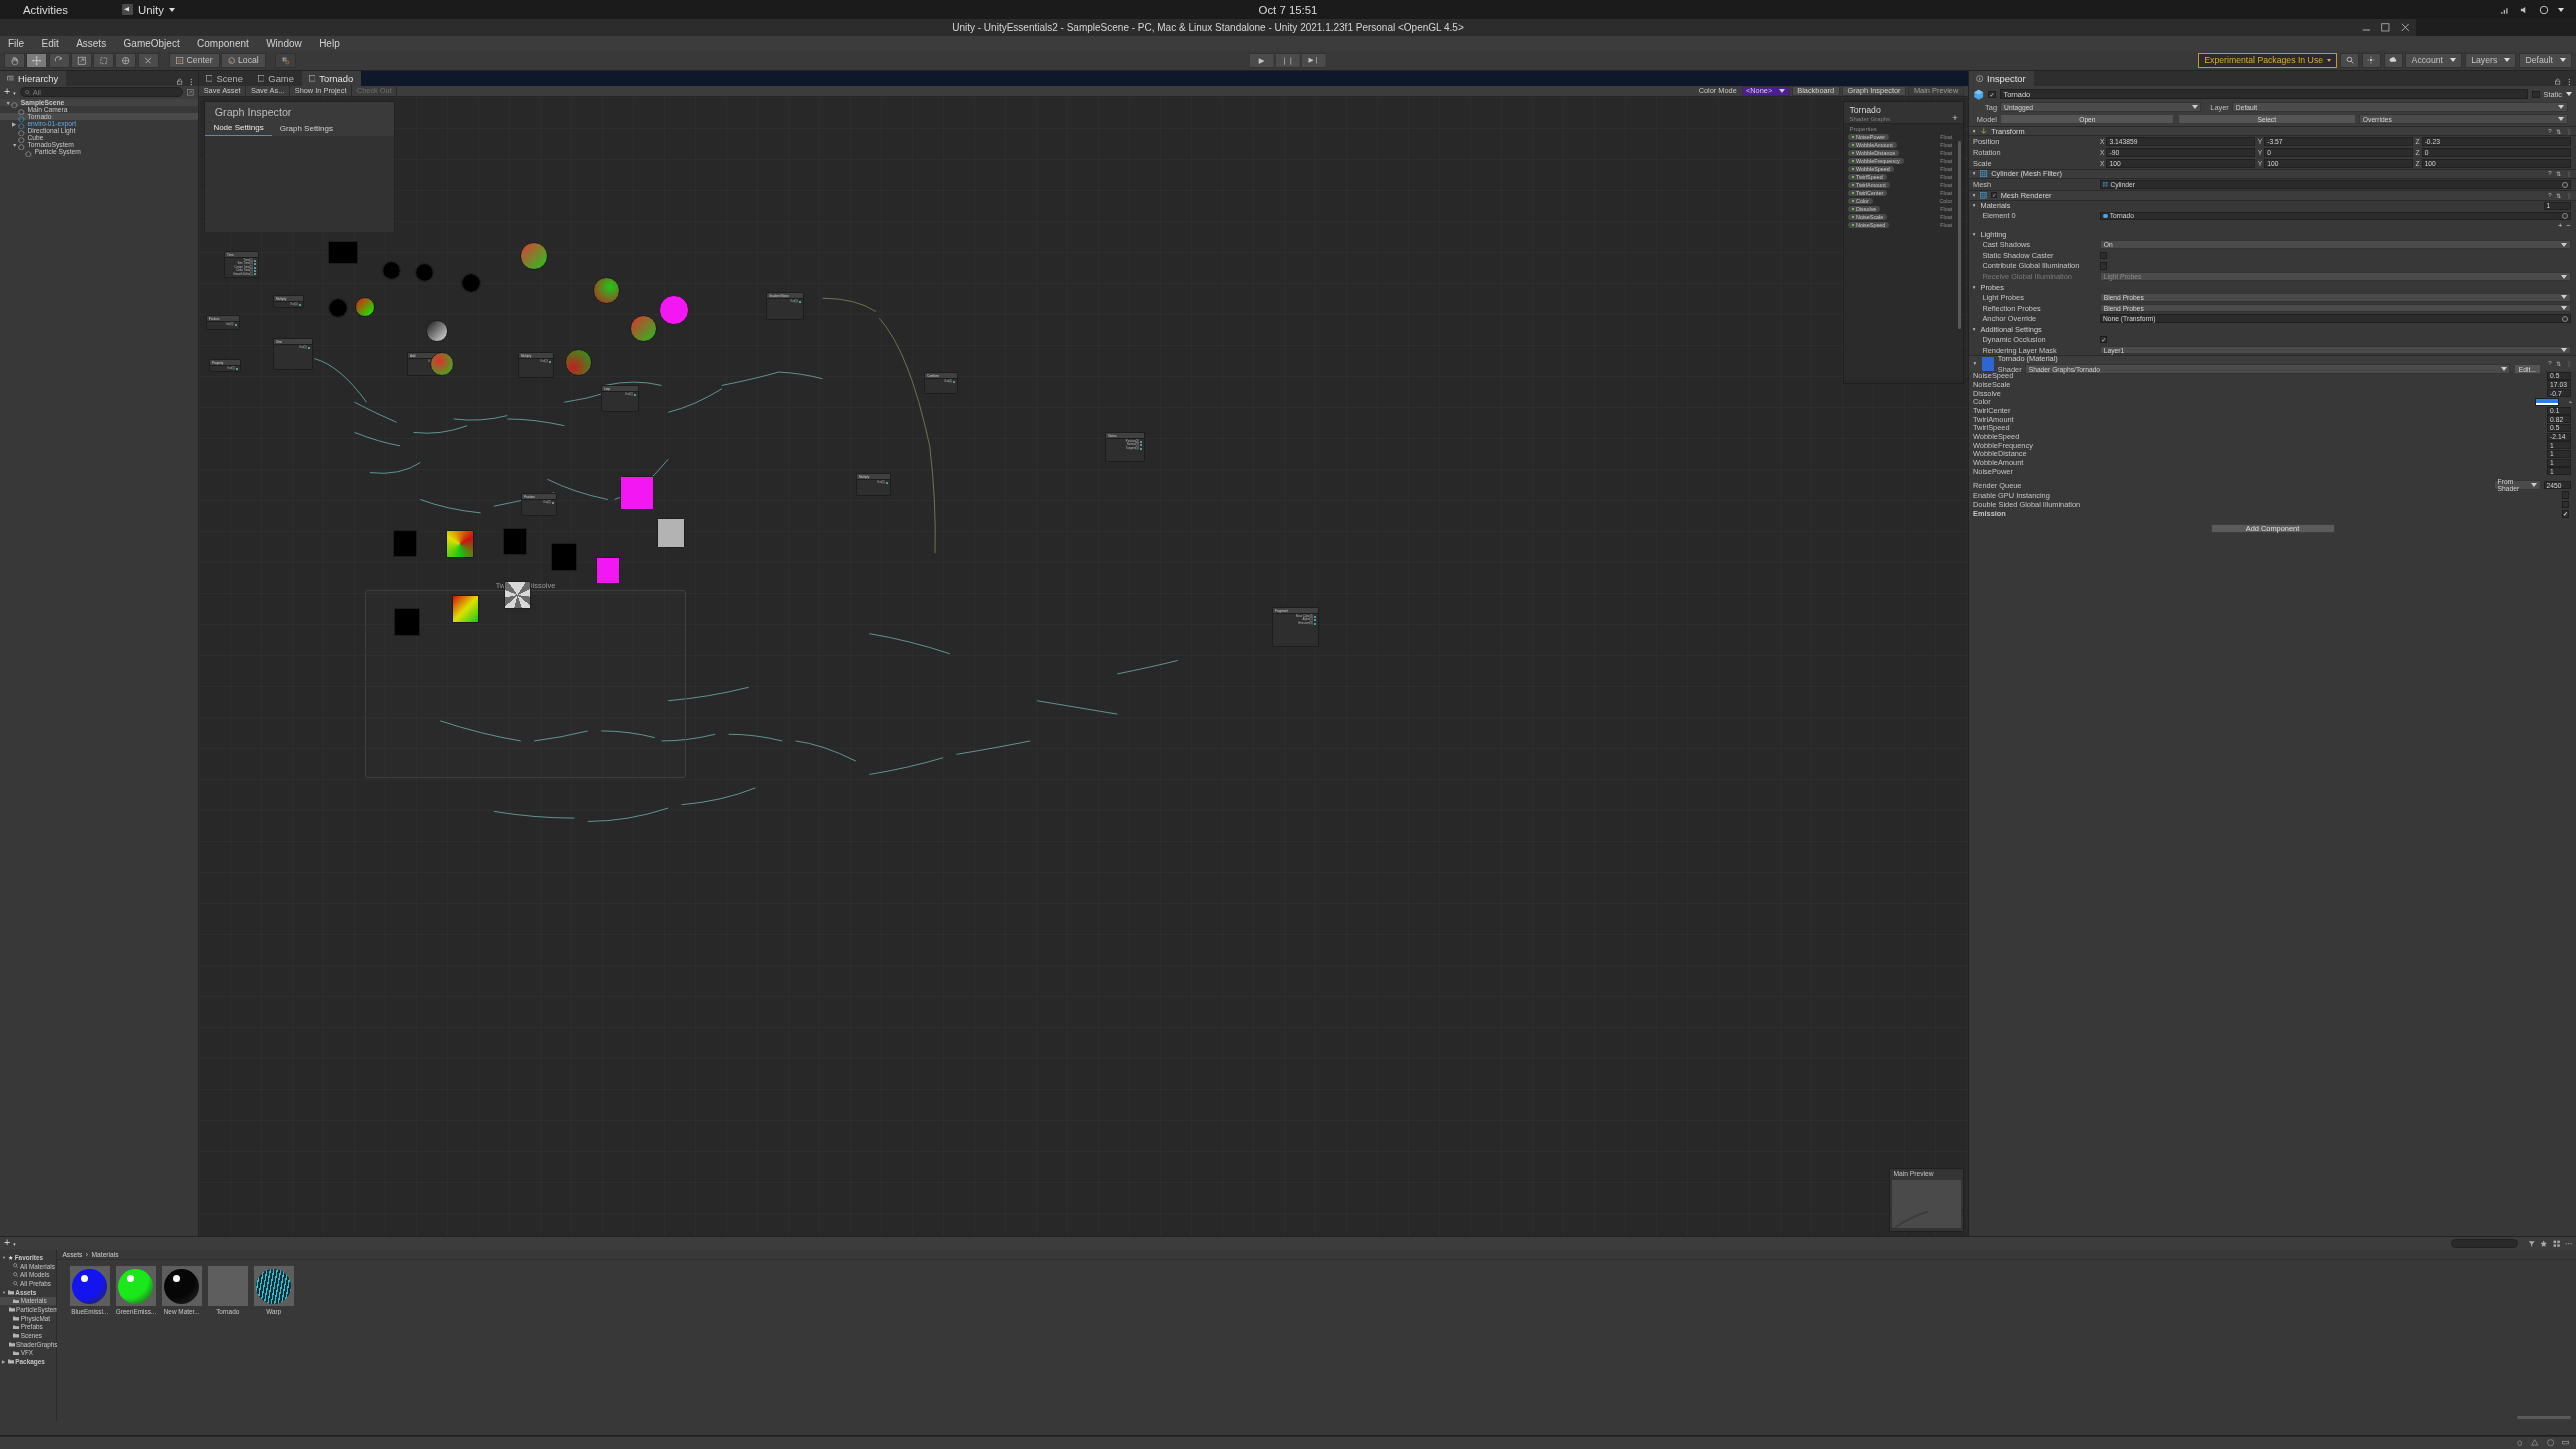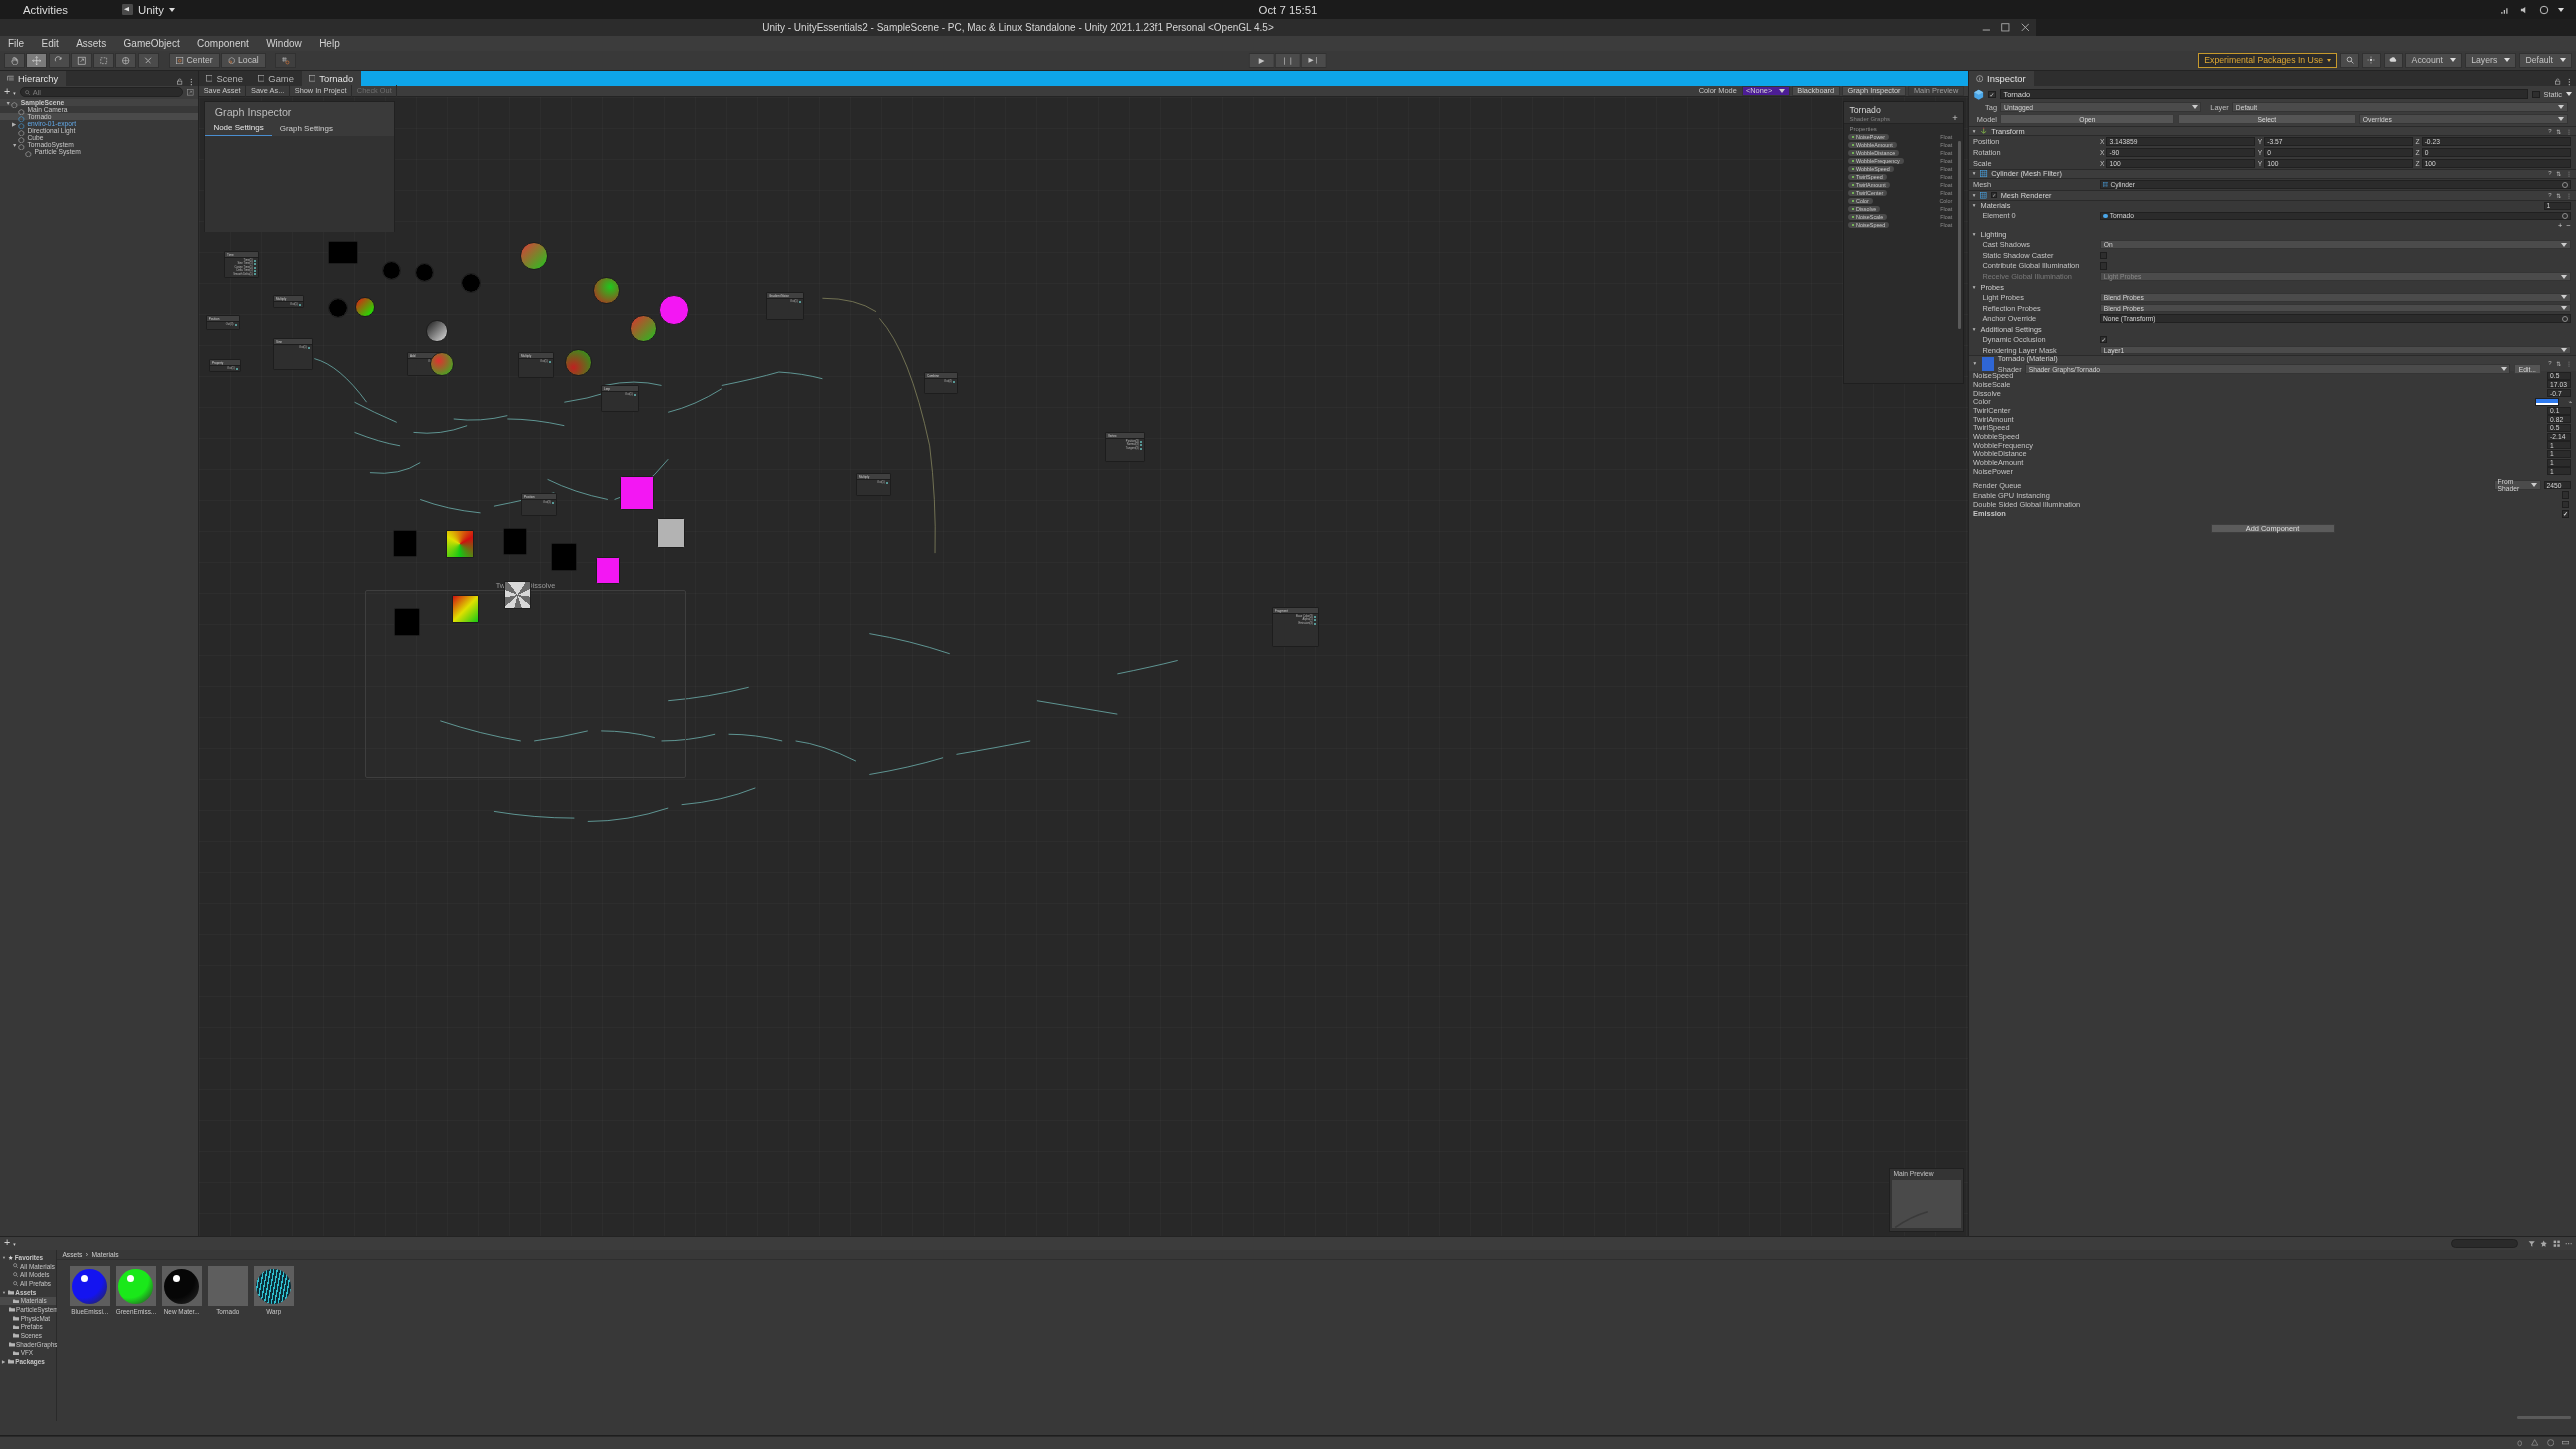--- a/index.html
+++ b/index.html
@@ -16,21 +16,21 @@
     display:inline-block; position:relative; }
   .gnome-appicon:after{ content:""; position:absolute; left:2px; top:2.7px; width:5.4px;height:4.7px;
     background:#ddd; clip-path:polygon(100% 0,100% 100%,0 50%); }
   .caret-d { width:0;height:0;border-left:3.4px solid transparent;border-right:3.4px solid transparent;
     border-top:4px solid #ddd; display:inline-block; }
   .gnome-clock { position:absolute; left:50%; transform:translateX(-50%); font-size:11.4px; }
   .gnome-right { position:absolute; right:12px; display:flex; align-items:center; gap:9.4px; }
   .gi { width:10px; height:10px; opacity:.85; }
 
   
-  .title-bar { position:absolute; left:0; top:19px; width:2036px; height:17.4px;
+  .title-bar { position:absolute; left:0; top:19px; width:2416px; height:17.4px;
     background:#2c2c2c; display:flex; align-items:center; justify-content:center; }
   .title-text { font-size:10px; color:#d6d6d6; }
   .title-btns { position:absolute; right:6.7px; top:0; height:17.4px; display:flex; align-items:center; gap:10.7px; }
   .tb-btn { width:8.7px; height:8.7px; opacity:.8; position:relative; }
 
   
   .menu-bar { position:absolute; left:0; top:36px; width:2576px; height:14.8px;
     background:#3c3c3c; display:flex; align-items:center; padding-left:8px; gap:17.4px; font-size:10px; }
   .menu-bar span { color:#d2d2d2; }
 
@@ -75,21 +75,21 @@
   .h-row.sel { background:#4a4a4a; }
   .h-row.scene { background:#434343; font-weight:bold; }
   .h-arrow { width:6px; font-size:5.4px; color:#b0b0b0; }
   .h-ico { width:7.4px; height:6px; margin-right:2px; display:inline-block; }
   .h-name { font-size:6.7px; }
   .h-name.blue { color:#62a9e8; }
 
   
   #sg { left:199px; top:71px; width:1770px; height:1165px; background:#282828;
     border-right:0.7px solid #232323; }
-  .sg-tabs { height:14.8px; background:#0ea5e9; display:flex; align-items:flex-end; }
+  .sg-tabs { height:14.8px; background:#0f172a; display:flex; align-items:flex-end; }
   .sg-toolbar { height:11.4px; background:#3c3c3c; display:flex; align-items:center; font-size:7.4px;
     border-bottom:0.7px solid #242424; }
   .sgb { height:11.4px; padding:0 4.7px; display:flex; align-items:center; border-right:0.7px solid #2a2a2a;
     color:#c8c8c8; }
   .sgb.dim { color:#6e6e6e; }
   .sg-right { margin-left:auto; display:flex; align-items:center; gap:2px; padding-right:4px; }
   .sg-mode-lbl { font-size:7.4px; color:#c8c8c8; margin-right:2.7px; }
   .sg-sel { height:10px; min-width:48px; background:#4c1d95; border:0.7px solid #333;
     font-size:7.4px; display:flex; align-items:center; justify-content:space-between;
     padding:0 3.4px; color:#d2d2d2; }

